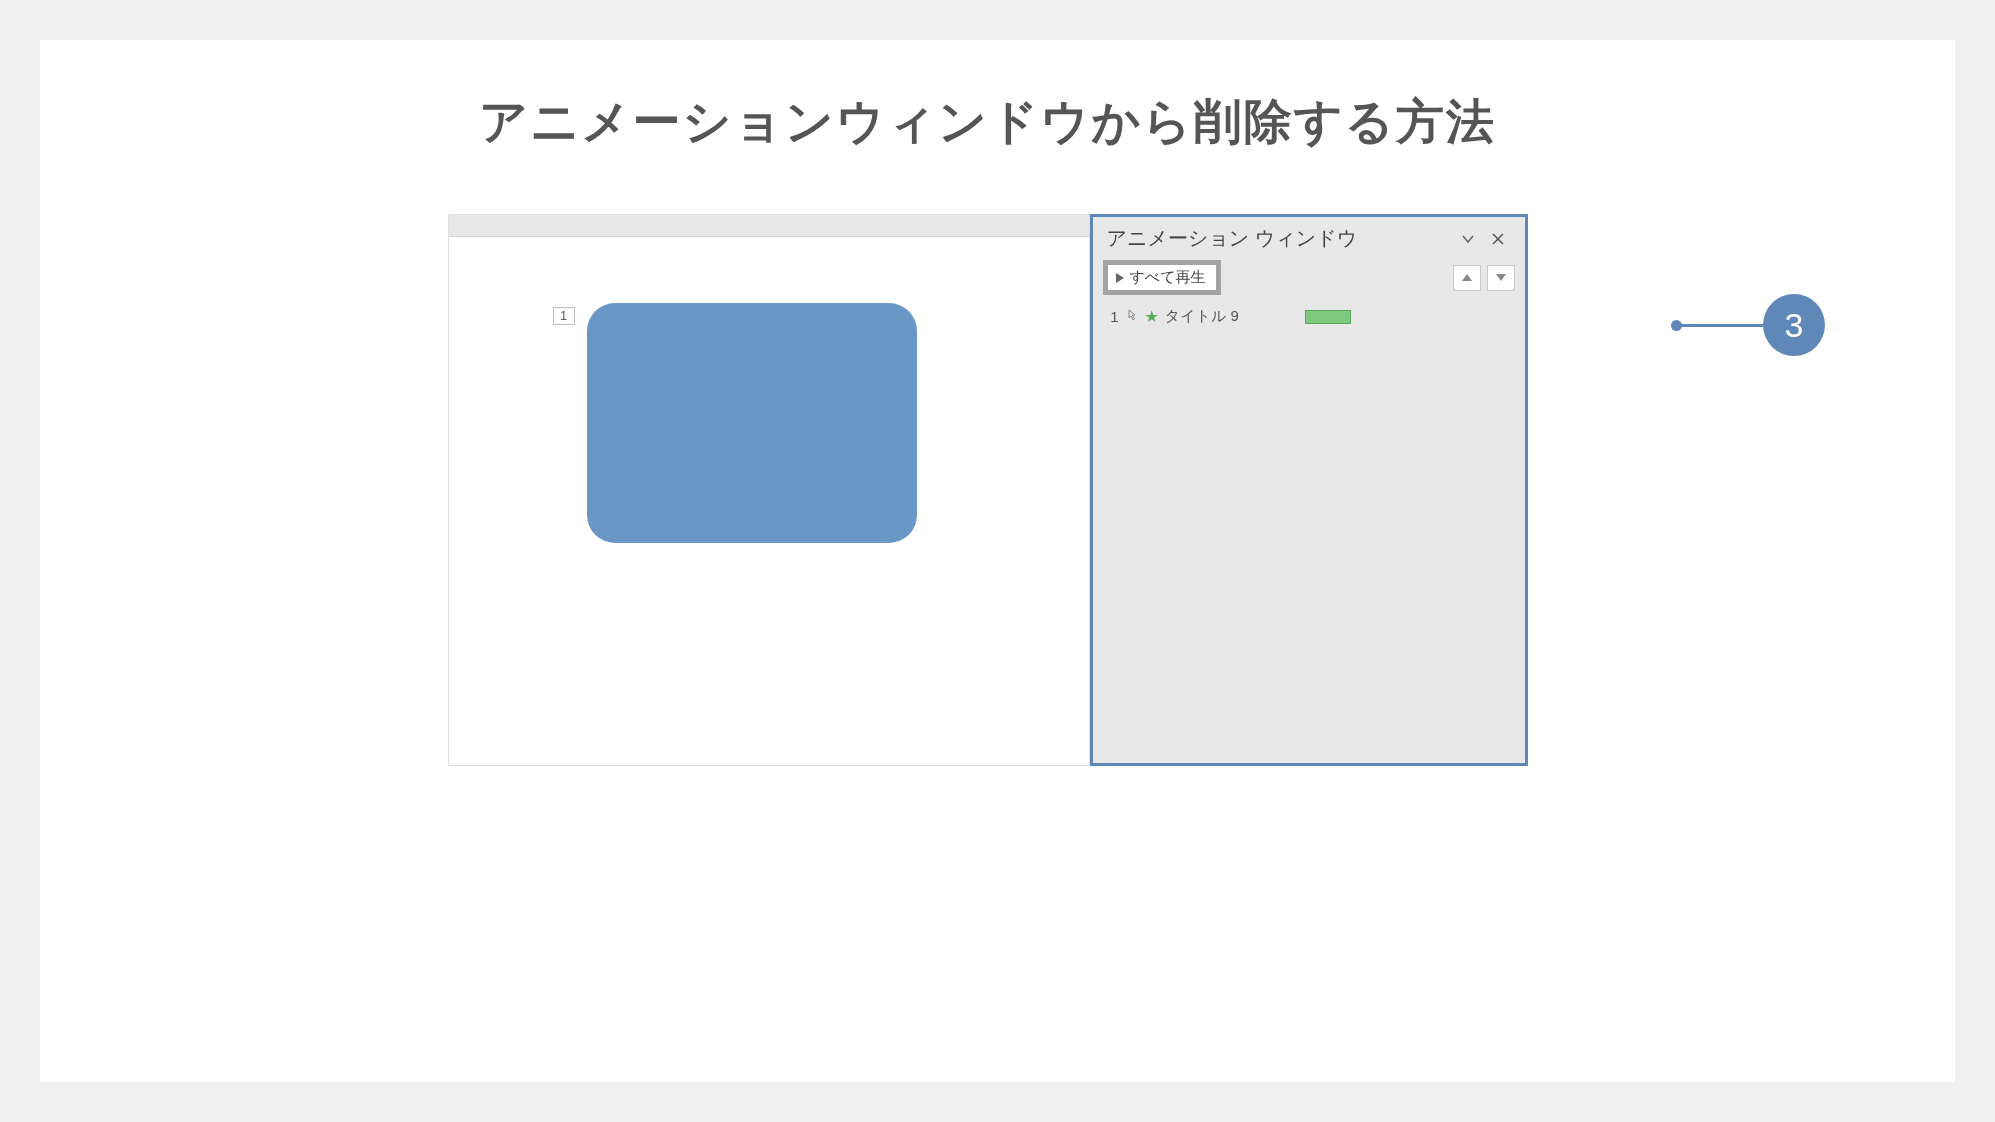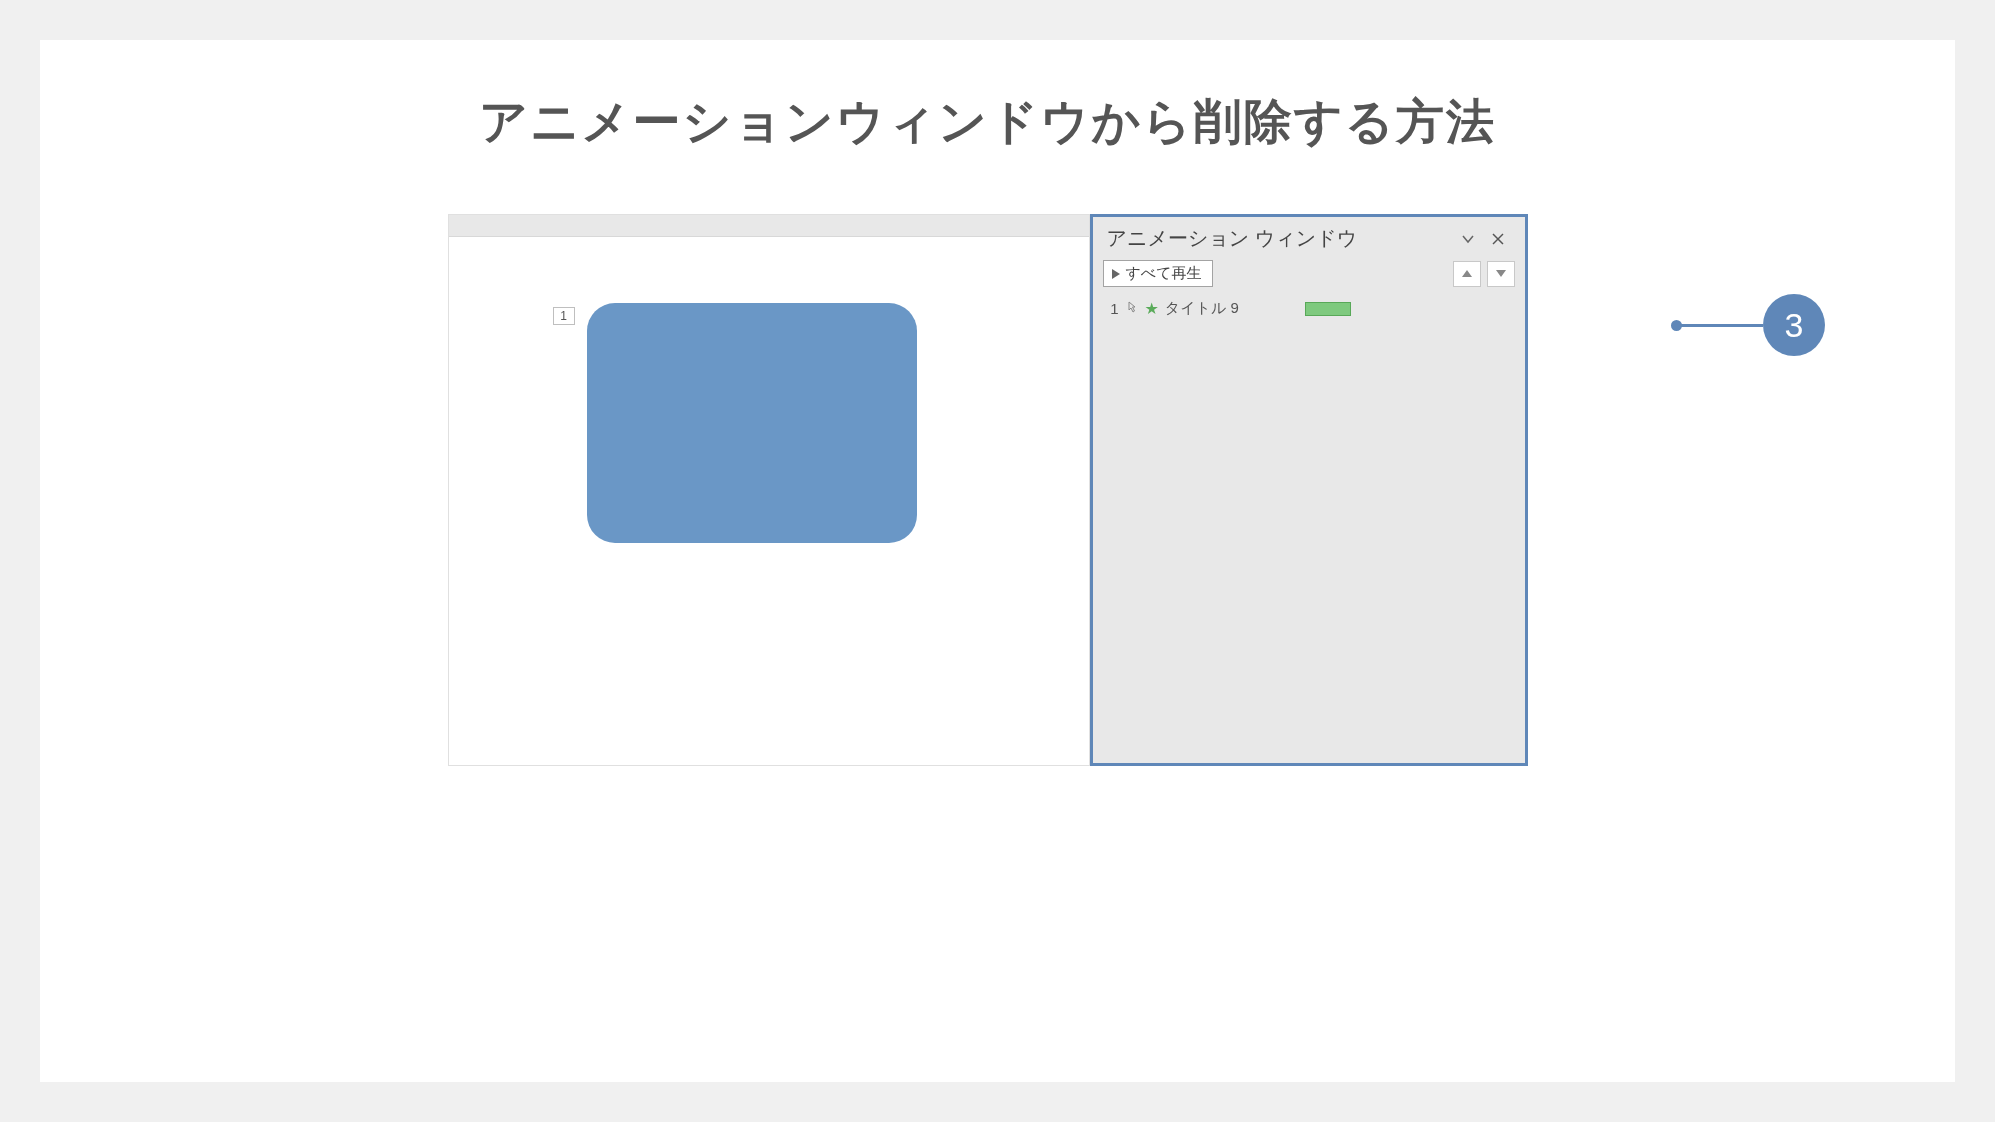--- a/index.html
+++ b/index.html
@@ -109,21 +109,21 @@
     cursor: pointer;
   }
   .pane-controls {
     display: flex;
     align-items: center;
     padding: 4px 10px 8px 10px;
     gap: 6px;
   }
   .play-btn {
     background: #ffffff;
-    border: 1px solid #a3a3a3;
+    border: 5px solid #a3a3a3;
     padding: 3px 10px 3px 8px;
     font-size: 15px;
     color: #444444;
     display: flex;
     align-items: center;
     gap: 6px;
     cursor: pointer;
   }
   .play-btn .tri {
     width: 0; height: 0;

